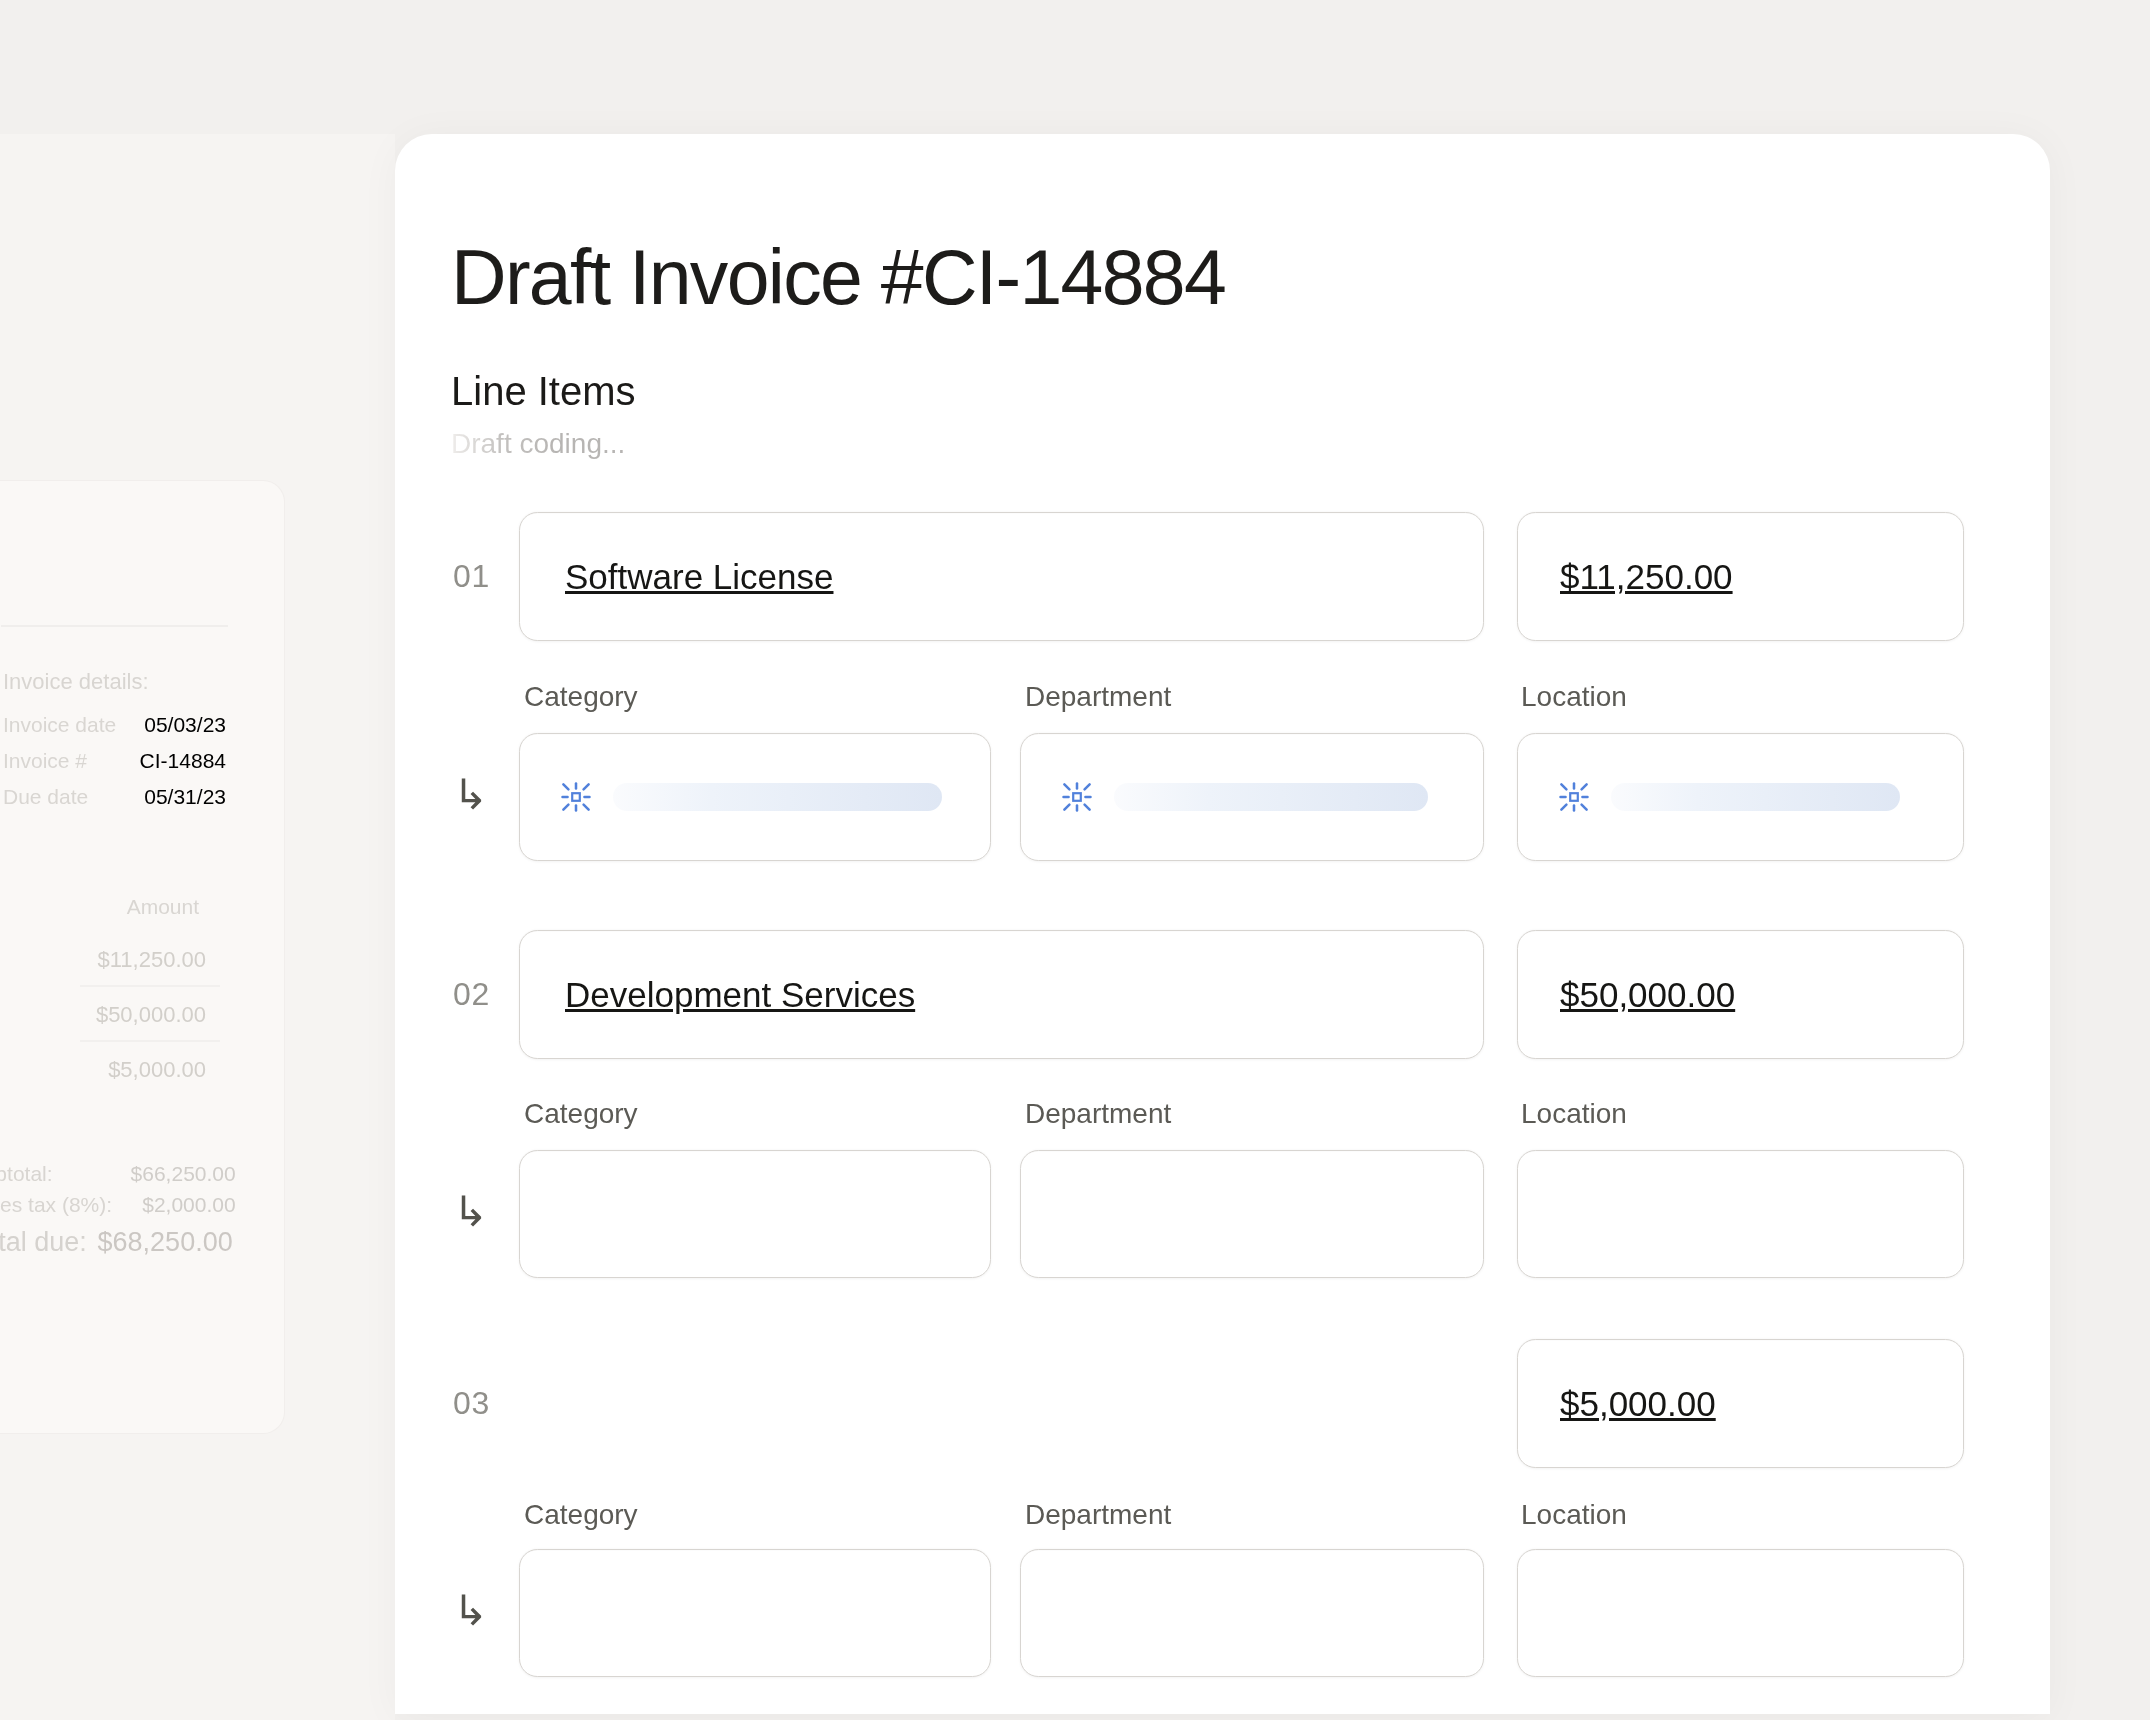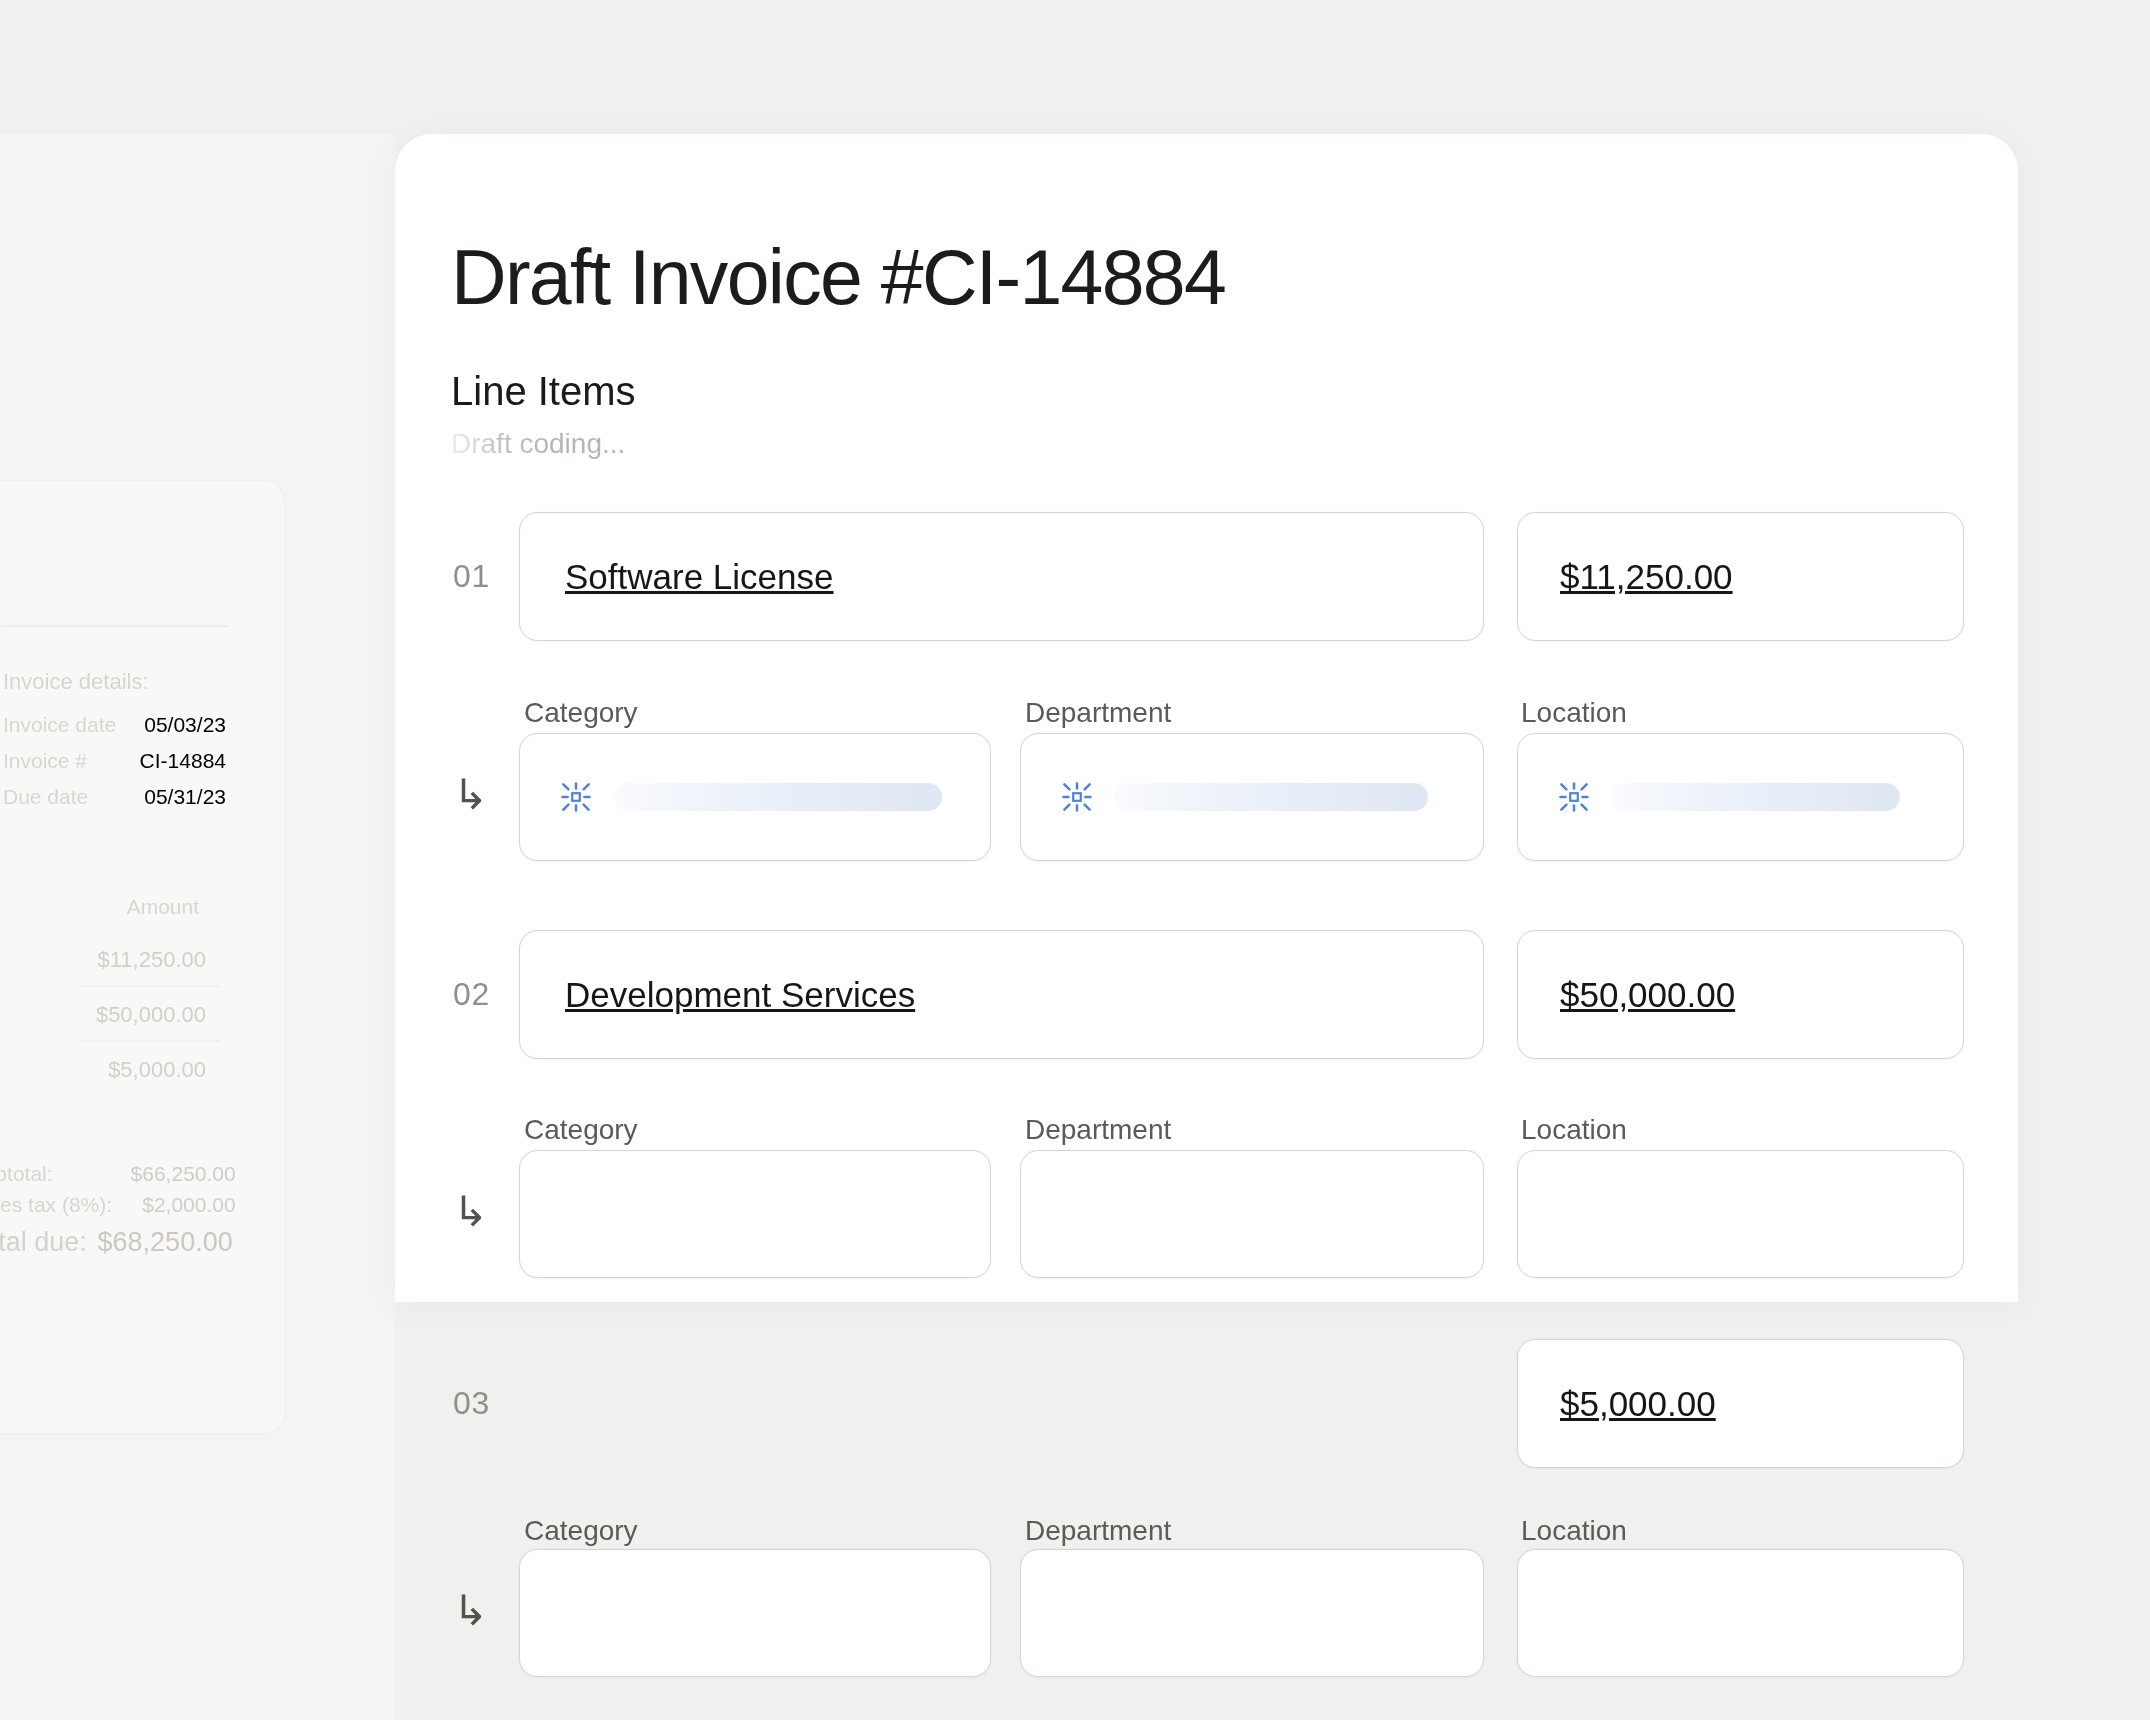--- a/index.html
+++ b/index.html
@@ -20,40 +20,40 @@
   .gp-amount-header{position:absolute;left:125px;top:414px;width:111px;text-align:right;font-size:21px;color:#d9d6d2;}
   .gp-amount{position:absolute;left:83px;width:160px;text-align:right;font-size:22px;color:#d2cfca;white-space:nowrap;}
   .gp-sep{position:absolute;left:117px;width:140px;height:1.7px;background:rgba(0,0,0,0.03);}
   .gp-total{position:absolute;left:6.7px;white-space:nowrap;}
   .gp-total .lbl{font-size:21px;color:#d8d5d1;}
   .gp-total .val{position:absolute;left:88px;width:178px;text-align:right;font-size:21px;color:#d0cdc9;}
   .gp-total.big .lbl{font-size:27px;color:#d5d2ce;}
   .gp-total.big .val{left:60px;width:203px;font-size:27px;color:#cbc7c3;}
 
   
-  .card{position:absolute;left:395px;top:134px;width:1623px;height:1168px;background:#ffffff;
-    border-radius:37px 37px 0 0;box-shadow:0 3.3px 42px rgba(0,0,0,0.04);}
+  .card{position:absolute;left:395px;top:134px;width:1623px;height:1580px;background:#ffffff;
+    border-radius:37px 37px 0 0;box-shadow:0 3.3px 42px rgba(0,0,0,0.04);padding-left:32px;}
   .title{position:absolute;left:56px;top:99px;font-size:77px;font-weight:500;letter-spacing:-1.7px;color:#1d1c1a;white-space:nowrap;}
   .section-title{position:absolute;left:56px;top:235px;font-size:40px;font-weight:500;color:#1b1a18;white-space:nowrap;}
   .auto-coding{position:absolute;left:56px;top:294px;font-size:28px;white-space:nowrap;
     background:linear-gradient(90deg,#efedeb 0%,#c4c2c0 28%,#b7b5b3 60%);
     -webkit-background-clip:text;background-clip:text;color:transparent;}
 
   .row{position:absolute;left:0;width:100%;}
   .item-row{height:129px;}
   .labels-row{height:35px;}
   .coding-row{height:128px;}
 
   .item-number{position:absolute;left:58px;top:0;height:129px;line-height:129px;font-size:32px;color:#908f8a;letter-spacing:0.8px;}
   .box{position:absolute;top:0;background:#fff;border:1.3px solid #d8d5d1;border-radius:18.4px;box-sizing:border-box;
     box-shadow:0 0.8px 2.5px rgba(0,0,0,0.05), inset 0 0.8px 0 rgba(0,0,0,0.02);text-decoration:underline;}
   .desc-box{left:124px;width:965px;height:129px;line-height:127px;font-size:35px;color:#161614;padding-left:45px;white-space:nowrap;overflow:hidden;}
   .amount-box{left:1122px;width:447px;height:129px;line-height:127px;font-size:35px;color:#161614;padding-left:42px;white-space:nowrap;}
 
-  .field-label{position:absolute;top:0;font-size:28px;color:#5b5a55;white-space:nowrap;margin-top:16px;}
+  .field-label{position:absolute;top:0;font-size:28px;color:#5b5a55;white-space:nowrap;}
   .lab-cat{left:129px;} .lab-dept{left:630px;} .lab-loc{left:1126px;}
 
   .arrow{position:absolute;left:58px;top:0;height:128px;line-height:124px;font-size:42px;color:#53524c;}
   .cat-box{left:124px;width:472px;height:128px;}
   .dept-box{left:625px;width:464px;height:128px;}
   .loc-box{left:1122px;width:447px;height:128px;}
   .coding-box{display:flex;align-items:center;padding-left:40px;}
   .sparkle{width:32px;height:32px;flex:none;}
   .shimmer{height:28px;border-radius:14px;margin-left:21px;flex:none;
     background:linear-gradient(90deg,rgba(246,248,252,0.55) 0%,#eef3fa 30%,#dfe7f4 100%);}

